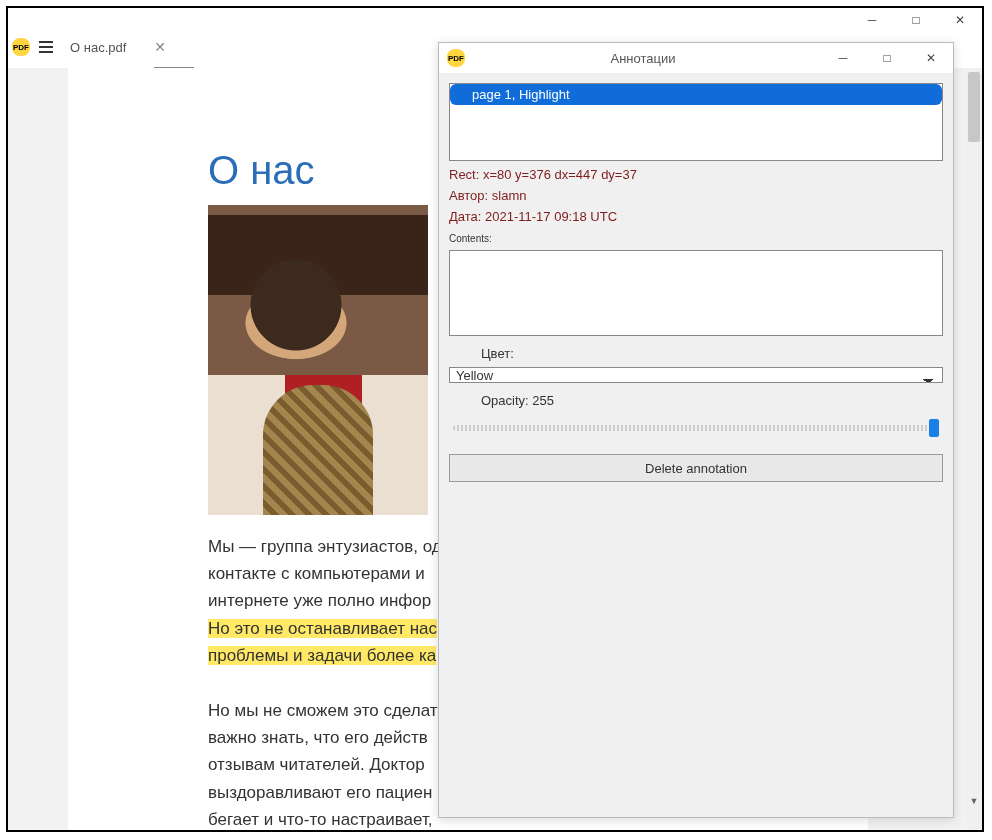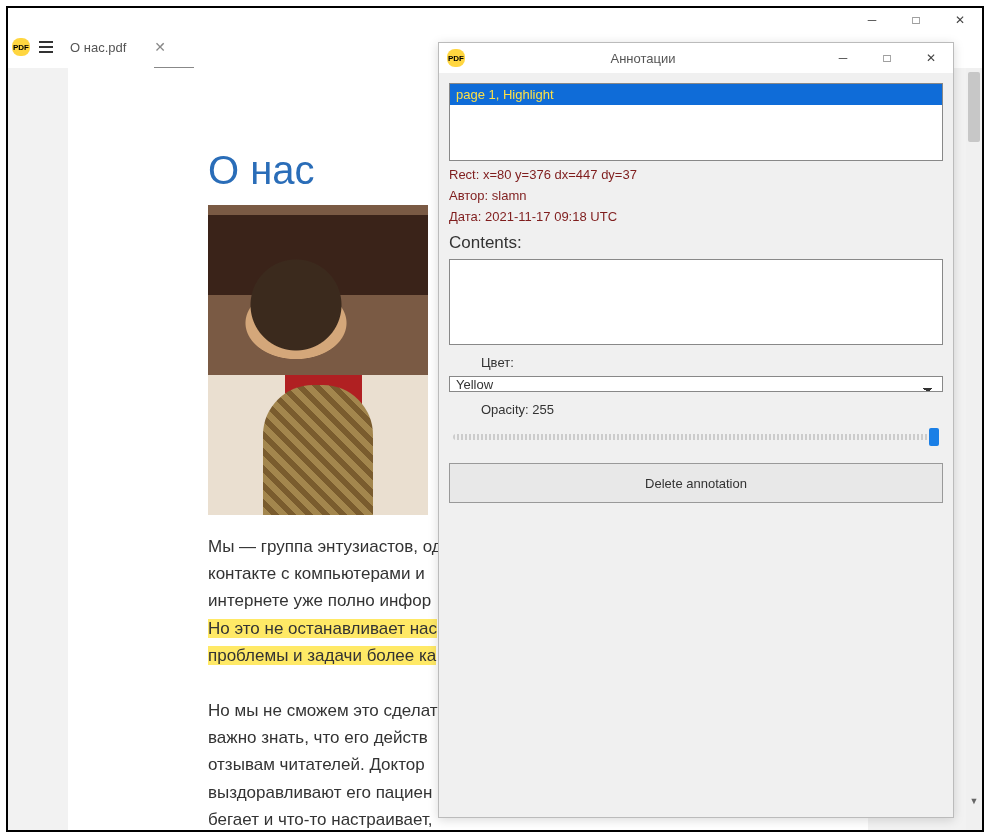--- a/index.html
+++ b/index.html
@@ -221,26 +221,27 @@
   position: relative;
 }
 .annot-list {
   border: 1px solid #888;
   background: #fff;
   height: 78px;
   overflow: hidden;
 }
 .annot-list .row-selected {
   background: #0f6cd8;
-  color: #fde047;
-  padding: 3px 6px;
-  font-size: 13px;
+  color: #ffffff;
+  padding: 3px 22px;
+  font-size: 13px;
+  border-radius: 6px;
 }
 .meta-line { font-size: 13px; color: #7f1d1d; }
-.contents-label { font-size: 17px; margin-top: 3px; }
+.contents-label { font-size: 10px; margin-top: 3px; }
 .contents-box {
   border: 1px solid #888;
   background: #fff;
   height: 86px;
   width: 100%;
   resize: none;
   font-family: inherit;
   font-size: 13px;
   padding: 4px;
 }
@@ -273,21 +274,21 @@
   position: relative;
 }
 .slider-thumb {
   position: absolute;
   right: 0; top: -6px;
   width: 10px; height: 18px;
   background: #1a7fe6;
   border-radius: 2px;
 }
 .btn {
-  height: 40px;
+  height: 28px;
   border: 1px solid #999;
   background: #e8e8e8;
   font-size: 13px;
   color: #333;
   cursor: pointer;
   display: flex;
   align-items: center;
   justify-content: center;
 }
 .delete-btn { margin-top: 6px; }

